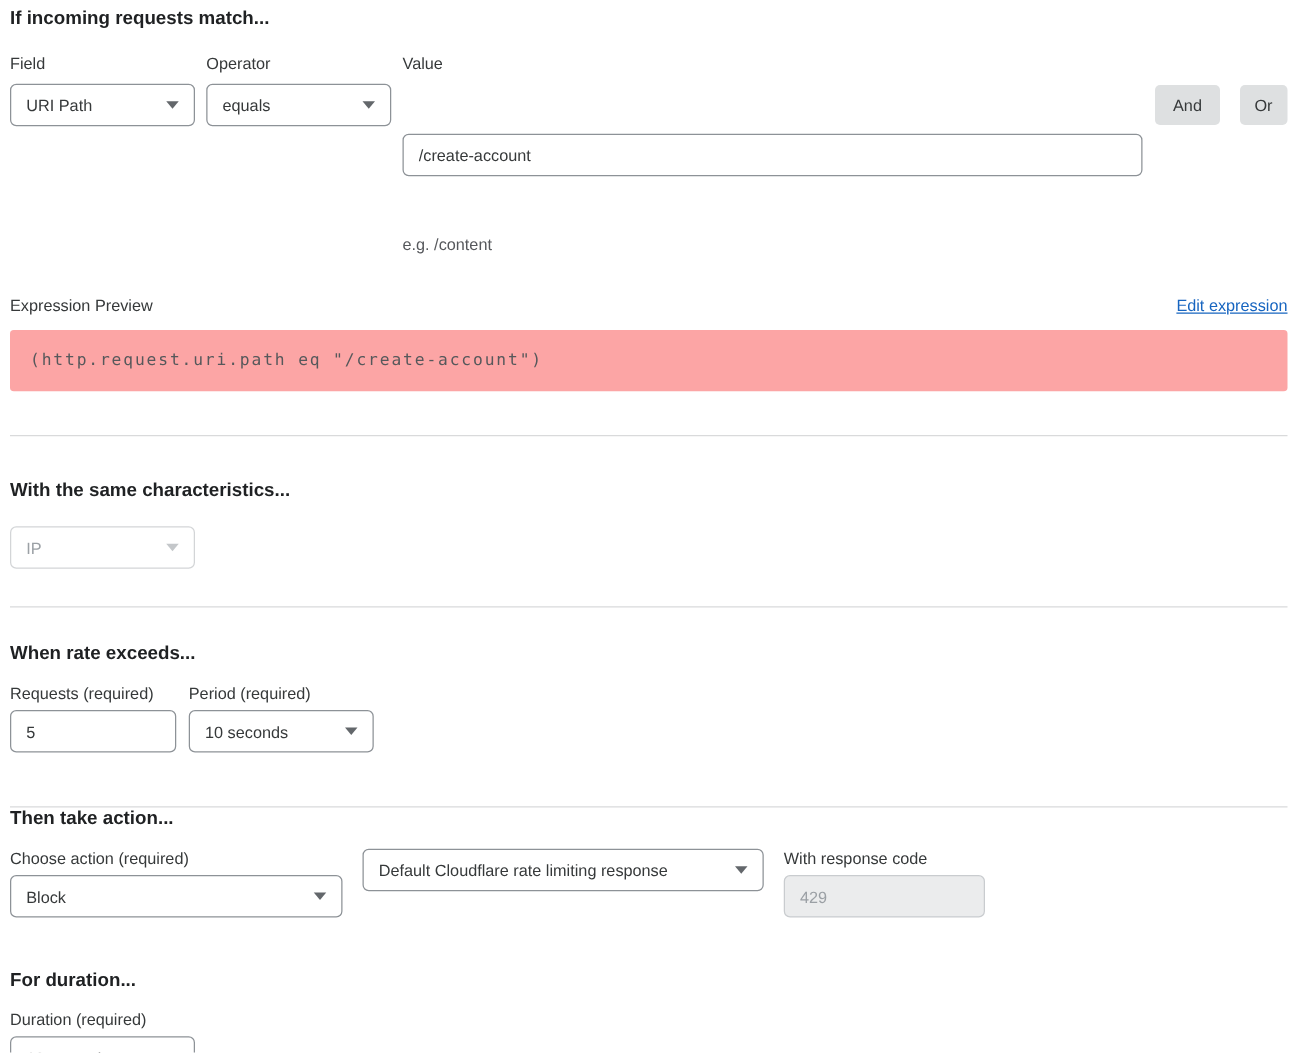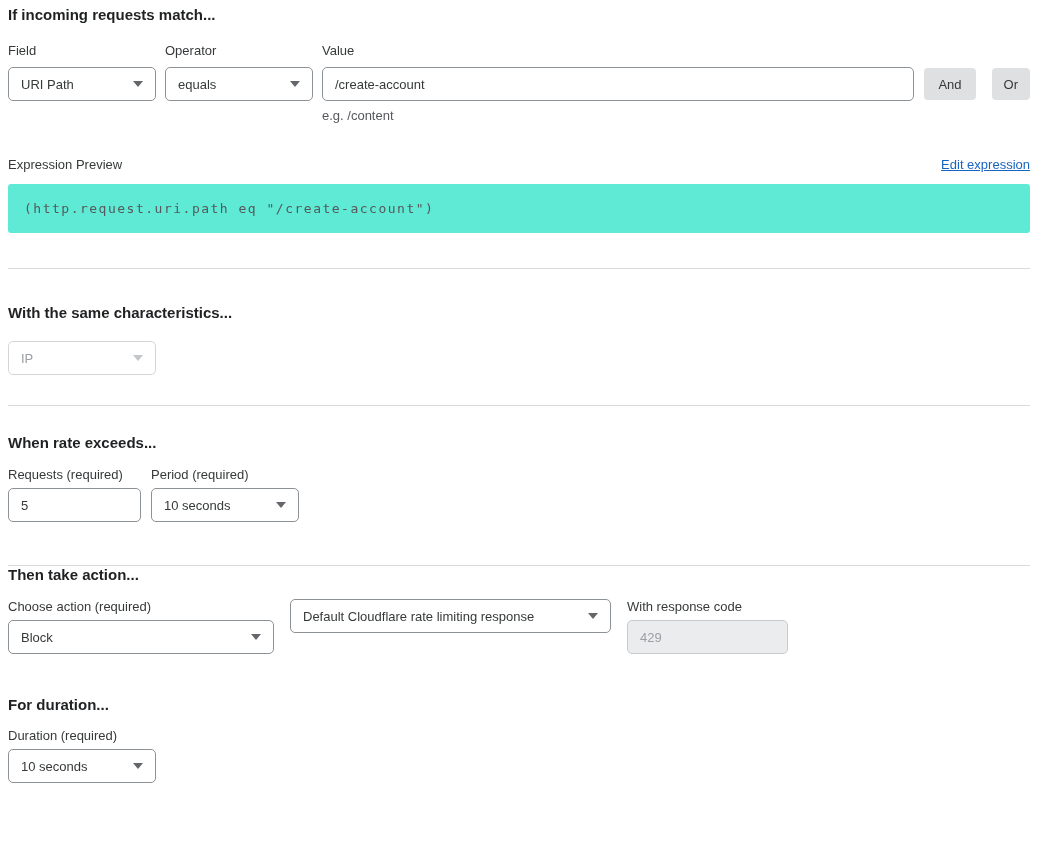--- a/index.html
+++ b/index.html
@@ -17,21 +17,21 @@
     line-height: 18px; margin: 0;
   }
 
   .label {
     display: block; font-size: 13px; color: #36393a;
     line-height: 16px; margin-bottom: 8px;
   }
 
   .fields-row { display: flex; gap: 9px; align-items: flex-start; }
   .group { display: flex; flex-direction: column; }
-  .flex1 { flex: 1; }
+  .flex1 { flex: 1; gap: 40px; }
 
   .select, .text-input {
     height: 34px; width: 100%;
     border: 1px solid #8d9297; border-radius: 5px;
     background: #ffffff; color: #36393a;
     font-family: "Liberation Sans", "DejaVu Sans", sans-serif;
     font-size: 13px; padding: 0 12px;
     display: flex; align-items: center;
   }
   .select { justify-content: space-between; cursor: pointer; user-select: none; }
@@ -60,21 +60,21 @@
   .btn-or  { margin-left: 7px; padding: 0 12px; }
 
   .preview-row {
     margin-top: 33px;
     display: flex; justify-content: space-between; align-items: baseline;
   }
   .link { color: #1765c0; text-decoration: underline; cursor: pointer; font-size: 13px; }
 
   .code-block {
     margin-top: 12px; padding: 17px 16px;
-    background: #5eead4; border-radius: 3px;
+    background: #fca5a5; border-radius: 3px;
     font-family: "DejaVu Sans Mono", "Liberation Mono", monospace;
     font-size: 13px; letter-spacing: 1.5px; color: #56585b;
     white-space: pre;
   }
 
   .divider { border: none; border-top: 1px solid #d9dadb; margin: 0; }
   .divider-1 { margin-top: 35px; }
   .divider-2 { margin-top: 30px; }
   .divider-3 { margin-top: 43px; }
 

